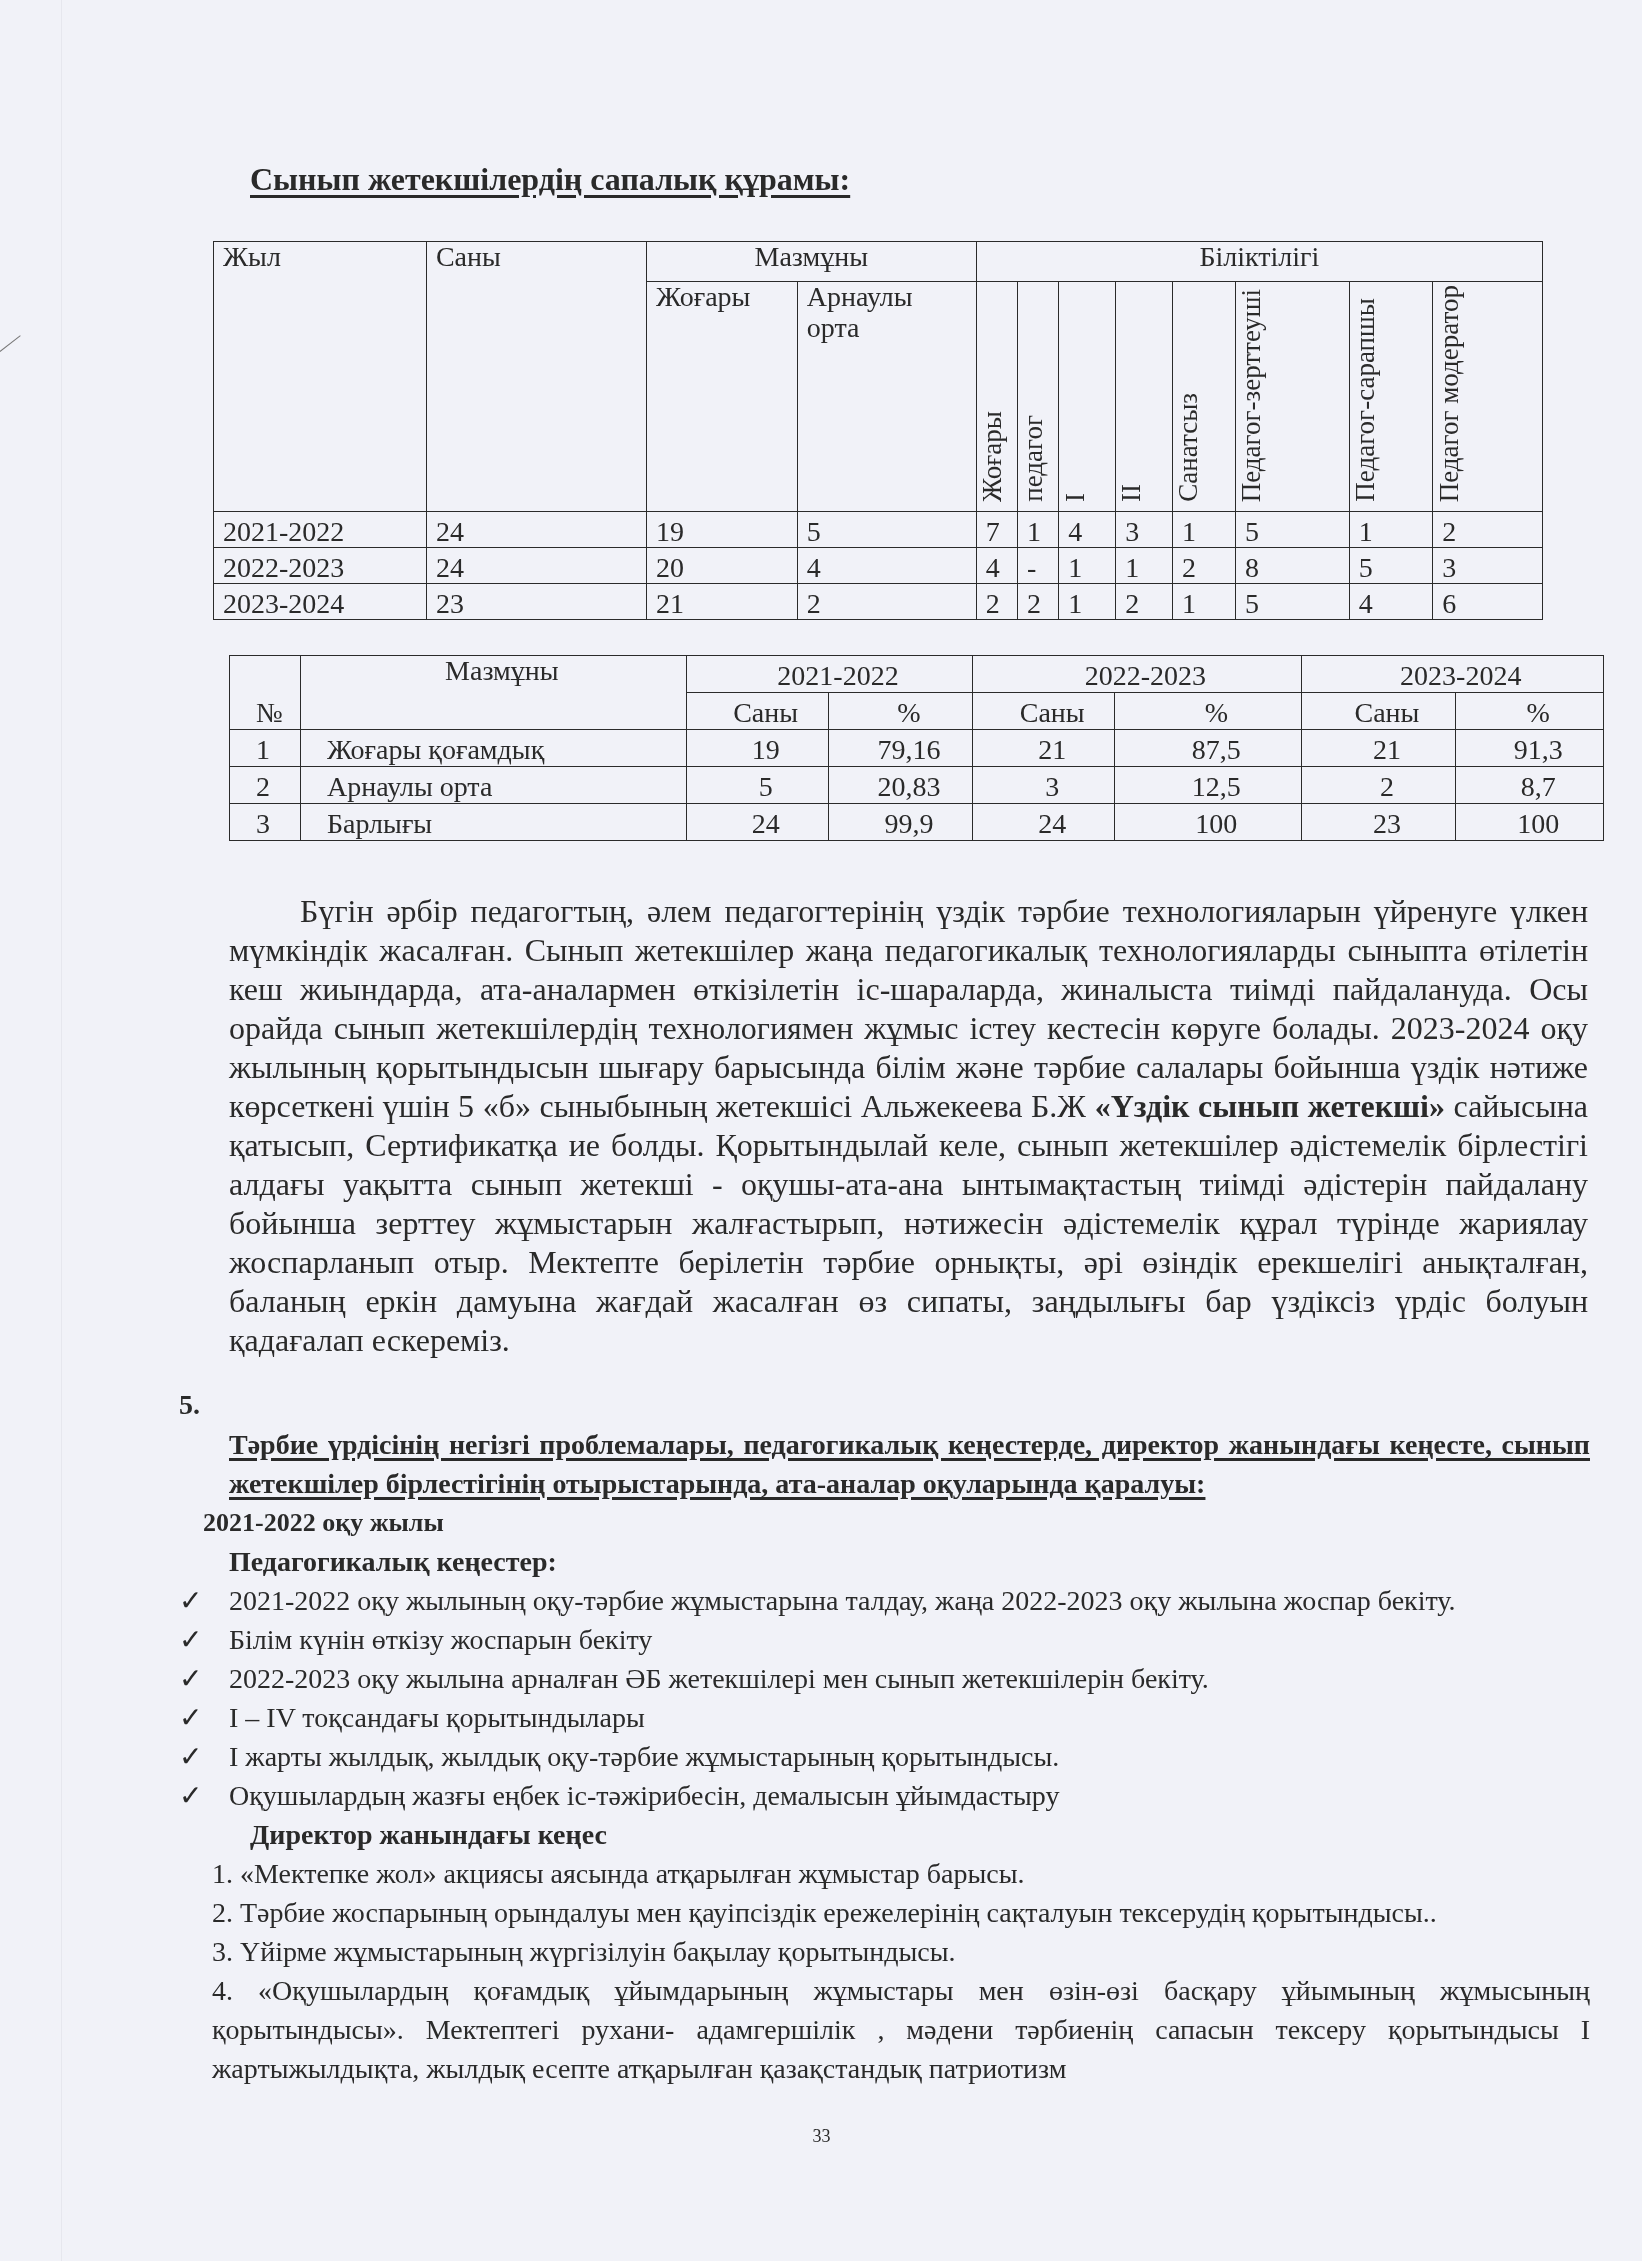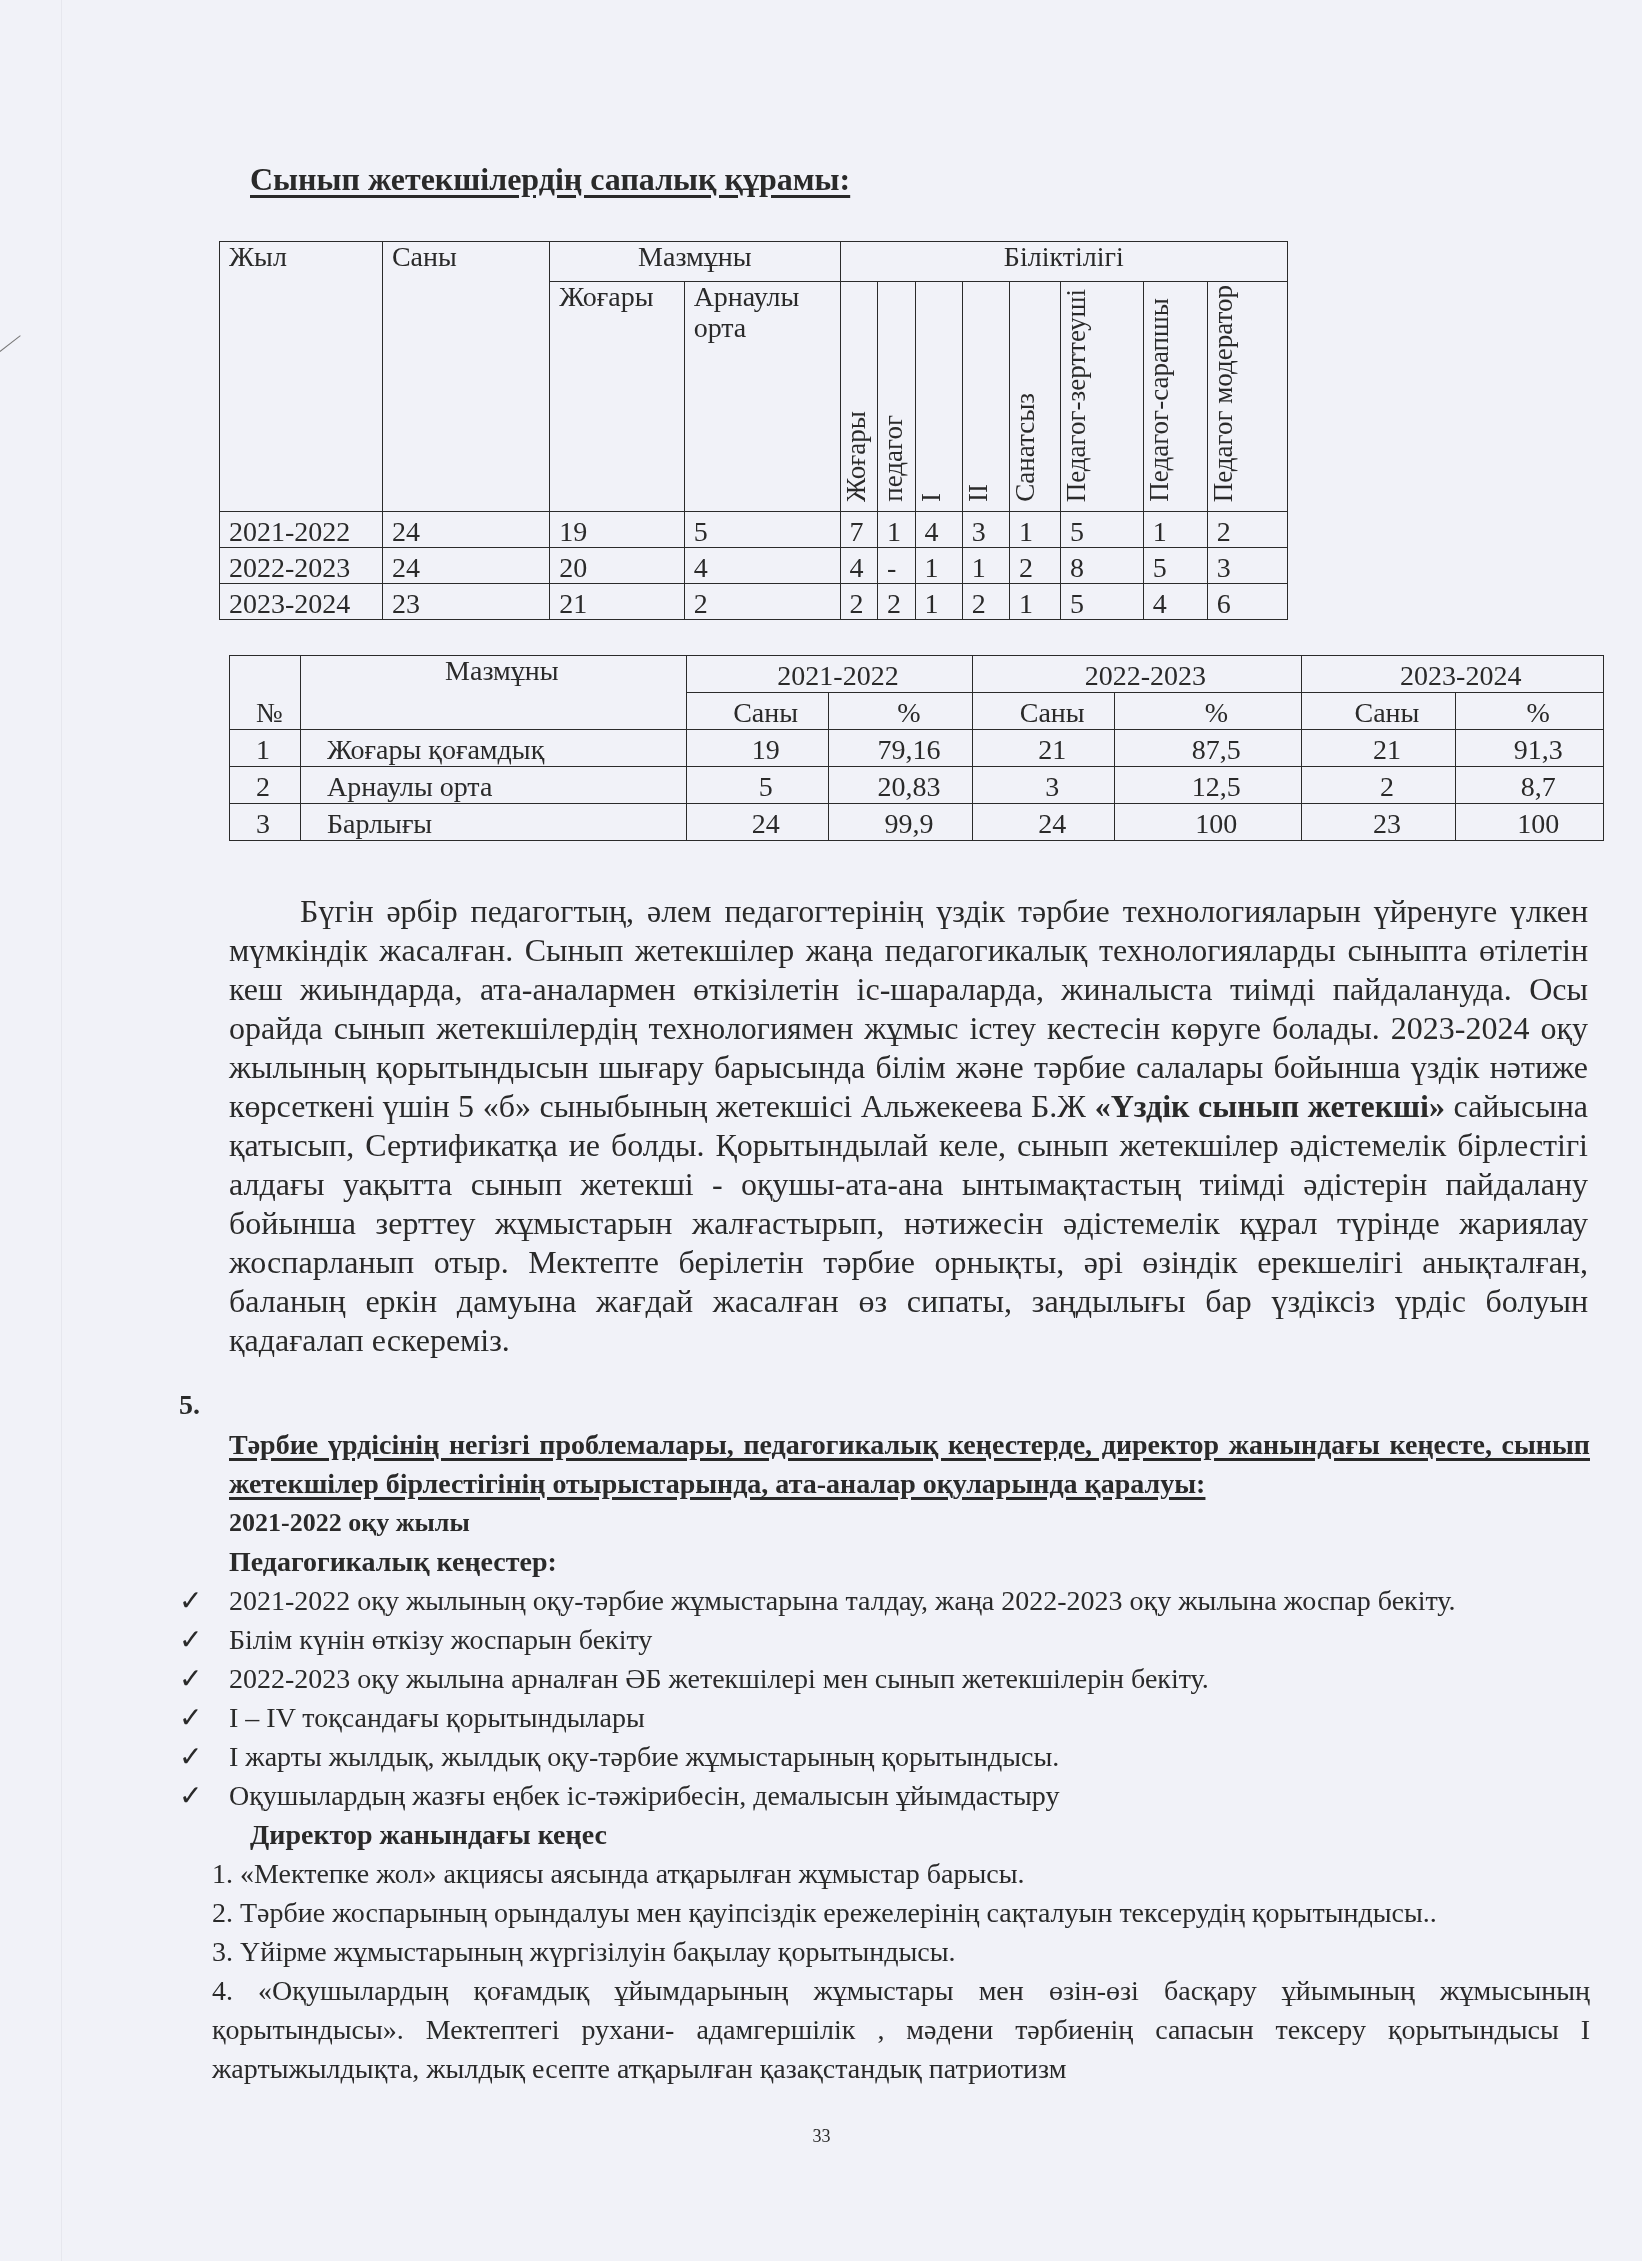--- a/index.html
+++ b/index.html
@@ -15,21 +15,21 @@
   .title {
     position: absolute; left: 250px; top: 161px;
     font-size: 32px; font-weight: bold; 
     text-decoration: underline; text-decoration-thickness: 2.6px; text-underline-offset: 5.2px;
   }
 
   table { border-collapse: collapse; position: absolute; }
   td, th { border: 1.3px solid #2b2b2b; font-weight: normal; padding: 0 9px; vertical-align: top; font-size: 28px; line-height: 1.1; }
 
   
-  #t1 { left: 219px; top: 241px; width: 1069px; }
+  #t1 { left: 213px; top: 241px; width: 1330px; }
   #t1 .hdr-row1 td { height: 39px; }
   #t1 .hdr-row2 td { height: 68px; }
   #t1 .hdr-row3 td { height: 68px; }
   #t1 .body td { height: 35px; vertical-align: bottom; padding-bottom: 0; }
   #t1 .rot { vertical-align: bottom; padding: 2.6px 1.3px; text-align: left; }
   #t1 .rot span { writing-mode: vertical-rl; transform: rotate(180deg); display: inline-block; font-size: 27px; line-height: 1.05; white-space: nowrap; }
   .center { text-align: center; }
 
   .subtitle { position: absolute; left: 250px; top: 589px; font-size: 28px; }
 
@@ -40,21 +40,21 @@
 
   .para {
     position: absolute; left: 229px; top: 892px; width: 1359px;
     font-size: 32px; line-height: 39px; text-align: justify; text-indent: 71px;
   }
   .para b { font-weight: bold; }
 
   .sec5 { position: absolute; left: 179px; top: 1385px; width: 1411px; font-size: 28px; line-height: 39px; }
   .sec5 .num { position: absolute; left: 0; top: 0; font-weight: bold; }
   .sec5 .head { margin-left: 50px; font-weight: bold; text-align: justify; text-decoration: underline; text-decoration-thickness: 2.6px; text-underline-offset: 3.9px; margin-top: 40px; }
-  .sec5 .year { margin-left: 50px; font-weight: bold; font-size: 26px; font-family: Liberation Serif, serif; }
+  .sec5 .year { margin-left: 24px; font-weight: bold; font-size: 26px; font-family: Liberation Serif, serif; }
   .sec5 .sub { margin-left: 50px; font-weight: bold; }
   .checks { margin: 0; padding: 0; list-style: none; }
   .checks li { position: relative; padding-left: 50px; text-align: justify; }
   .checks li .ck { position: absolute; left: 0; top: 0; }
   .director-head { margin-left: 71px; font-weight: bold; }
   .numbered { margin-left: 33px; text-align: justify; }
   .pageno { position: absolute; left: 0; width: 1643px; top: 2126px; text-align: center; font-size: 18px; }
 </style>
 </head>
 <body>

